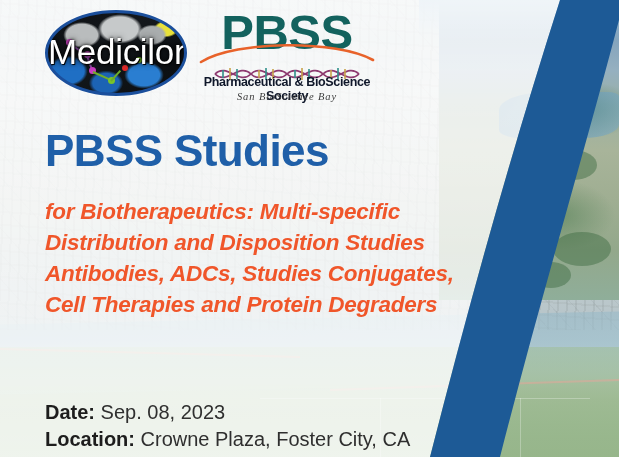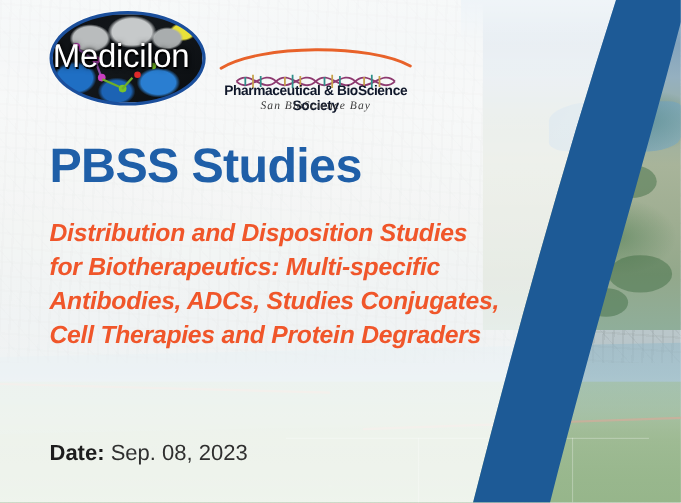--- a/index.html
+++ b/index.html
@@ -147,23 +147,23 @@
       linear-gradient(145deg, #0d0f12 0%, #14181c 40%, #0a0d10 100%);
     overflow: hidden;
     box-shadow: 0 0 0 1px rgba(255,255,255,0.35);
   }
   .med-dot { position:absolute; border-radius:50%; }
   .med-bond { position:absolute; background:#8f4fa8; height:2px; transform-origin:left center; }
   .medicilon-text {
     position: absolute;
     left: 0; right: 0; top: 50%;
     transform: translateY(-52%);
-    text-align: left;
+    text-align: center;
     color: #ffffff;
-    font-size: 30px;
+    font-size: 35px;
     font-weight: 400;
     letter-spacing: -0.3px;
     font-family: "Liberation Sans", sans-serif;
     text-shadow: 0 0 3px rgba(0,0,0,0.95), 0 0 6px rgba(0,0,0,0.8), 1px 1px 0 rgba(0,0,0,0.9);
     z-index: 3;
   }
 
   
   .pbss-logo {
     position: absolute;
@@ -281,20 +281,21 @@
       <div class="med-dot" style="left:41px;top:54px;width:7px;height:7px;background:#c93ec0;"></div>
       <div class="med-bond" style="left:45px;top:58px;width:18px;transform:rotate(24deg);background:#6fae2a;"></div>
       <div class="med-dot" style="left:60px;top:64px;width:7px;height:7px;background:#79c42a;"></div>
       <div class="med-bond" style="left:63px;top:67px;width:14px;transform:rotate(-48deg);background:#6fae2a;"></div>
       <div class="med-dot" style="left:74px;top:52px;width:6px;height:6px;background:#e02b2b;"></div>
       <div class="med-dot" style="left:88px;top:44px;width:6px;height:6px;background:#79c42a;"></div>
       <div class="medicilon-text">Medicilon</div>
     </div>
 
     <div class="pbss-logo">
+      <div class="pbss-word">PBSS</div>
 
       <svg class="pbss-arcsvg" viewBox="0 0 180 92">
 
         <path d="M 4,50 C 40,28 140,28 176,48" stroke="#e8622a" stroke-width="2.6" fill="none" stroke-linecap="round"></path>
 
         <g>
           <path d="M 18,62 C 30,50 42,74 54,62 C 66,50 78,74 90,62 C 102,50 114,74 126,62 C 138,50 150,74 162,62" stroke="#8e3a70" stroke-width="1.7" fill="none"></path>
           <path d="M 18,62 C 30,74 42,50 54,62 C 66,74 78,50 90,62 C 102,74 114,50 126,62 C 138,74 150,50 162,62" stroke="#8e3a70" stroke-width="1.7" fill="none"></path>
           <line x1="26" y1="58" x2="26" y2="66" stroke="#2f8f8a" stroke-width="1.6"></line>
           <line x1="33" y1="56" x2="33" y2="68" stroke="#c7a24a" stroke-width="1.6"></line>
@@ -312,26 +313,30 @@
       </svg>
 
       <div class="pbss-tag">Pharmaceutical &amp; BioScience Society</div>
       <div class="pbss-sub">San BioScience Bay</div>
     </div>
   </div>
 
   <div class="headline">PBSS Studies</div>
 
   <div class="subtitle">
+    <div>for Biotherapeutics: Multi-specific</div>
     <div>Distribution and Disposition Studies</div>
-    <div>for Biotherapeutics: Multi-specific</div>
     <div>Antibodies, ADCs, Studies Conjugates,</div>
     <div>Cell Therapies and Protein Degraders</div>
   </div>
 
   <div class="details">
     <div class="row">
       <span class="lbl">Date: </span>
       <span class="val">Sep. 08, 2023</span>
     </div>
+    <div class="row">
+      <span class="lbl">Location: </span>
+      <span class="val">Crowne Plaza, Foster City, CA</span>
+    </div>
   </div>
 
 </div>
 
 </body></html>

